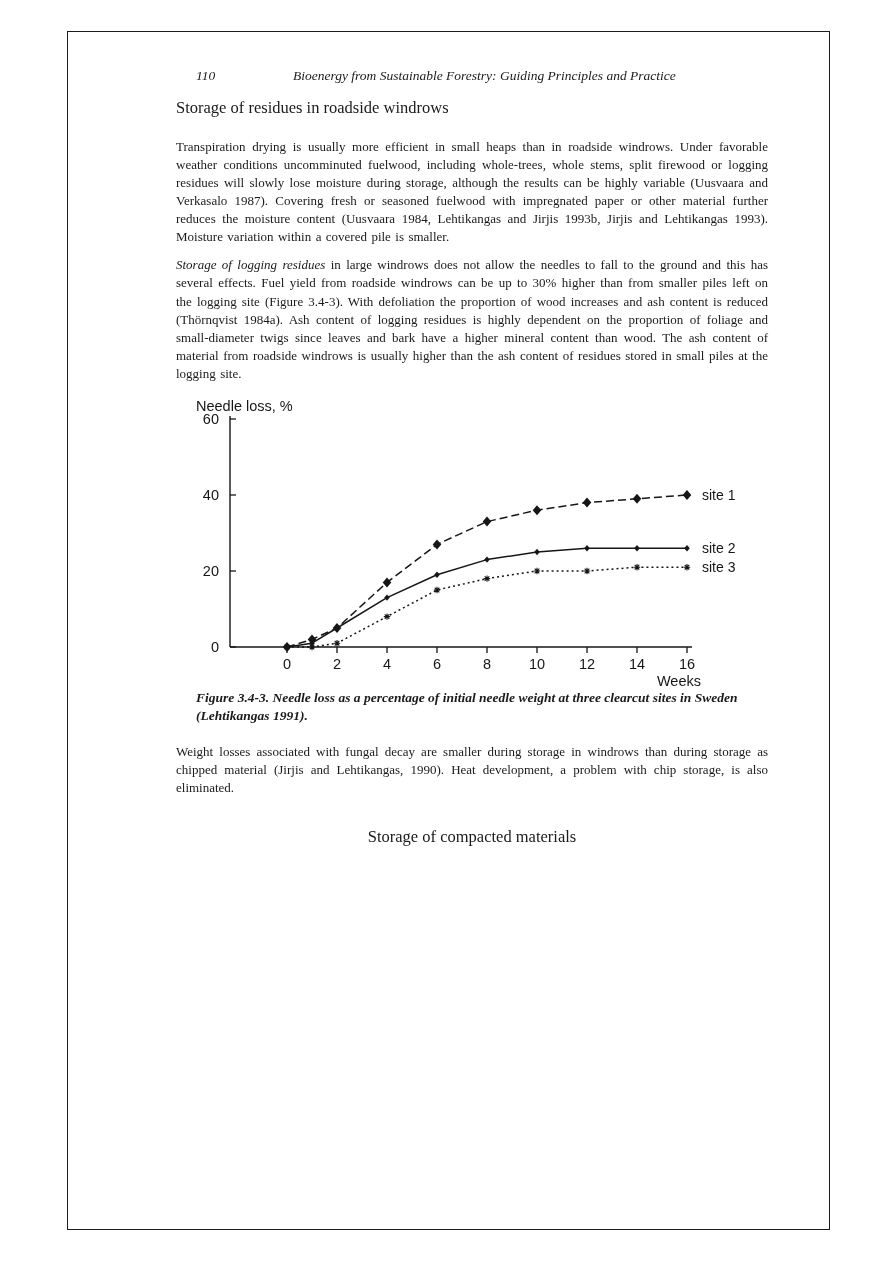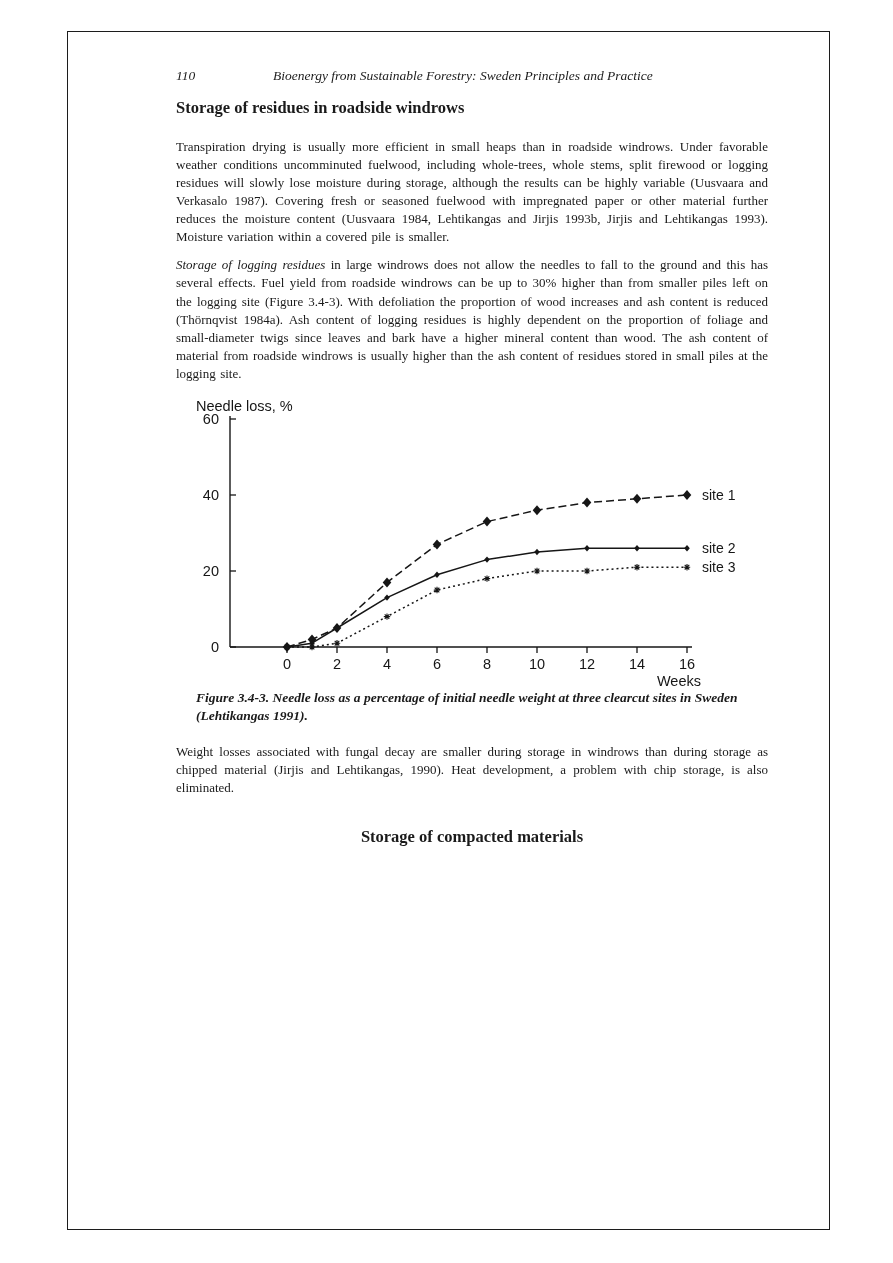--- a/index.html
+++ b/index.html
@@ -32,24 +32,25 @@
   }
   .page-header {
     display: flex;
     font-style: italic;
     font-size: 13.5px;
     margin-bottom: 14px;
   }
   .page-header .pgnum {
     width: 97px;
     flex: 0 0 auto;
+    margin-left: 20px;
   }
   .section-heading {
     font-size: 16.5px;
-    font-weight: bold;
+    font-weight: normal;
     margin: 14px 0 20px 0;
   }
   .section-heading.second {
     margin-top: 30px;
     text-align: center;
   }
   .body-text {
     font-size: 13px;
     line-height: 1.39;
     text-align: justify;
@@ -78,21 +79,21 @@
 </style>
 </head>
 <body>
 
 <div class="page-border"></div>
 
 <div class="content">
 
   <div class="page-header">
     <span class="pgnum">110</span>
-    <span class="runtitle">Bioenergy from Sustainable Forestry: Sweden Principles and Practice</span>
+    <span class="runtitle">Bioenergy from Sustainable Forestry: Guiding Principles and Practice</span>
   </div>
 
   <h2 class="section-heading">Storage of residues in roadside windrows</h2>
 
   <p class="body-text">Transpiration drying is usually more efficient in small heaps than in roadside windrows. Under favorable weather conditions uncomminuted fuelwood, including whole-trees, whole stems, split firewood or logging residues will slowly lose moisture during storage, although the results can be highly variable (Uusvaara and Verkasalo 1987). Covering fresh or seasoned fuelwood with impregnated paper or other material further reduces the moisture content (Uusvaara 1984, Lehtikangas and Jirjis 1993b, Jirjis and Lehtikangas 1993). Moisture variation within a covered pile is smaller.</p>
 
   <p class="body-text"><i>Storage of logging residues</i><span> in large windrows does not allow the needles to fall to the ground and this has several effects. Fuel yield from roadside windrows can be up to 30% higher than from smaller piles left on the logging site (Figure 3.4-3). With defoliation the proportion of wood increases and ash content is reduced (Thörnqvist 1984a). Ash content of logging residues is highly dependent on the proportion of foliage and small-diameter twigs since leaves and bark have a higher mineral content than wood. The ash content of material from roadside windrows is usually higher than the ash content of residues stored in small piles at the logging site.</span></p>
 
   <div class="figure-block">
     <svg class="chart" width="592" height="292" viewBox="0 0 592 292">

